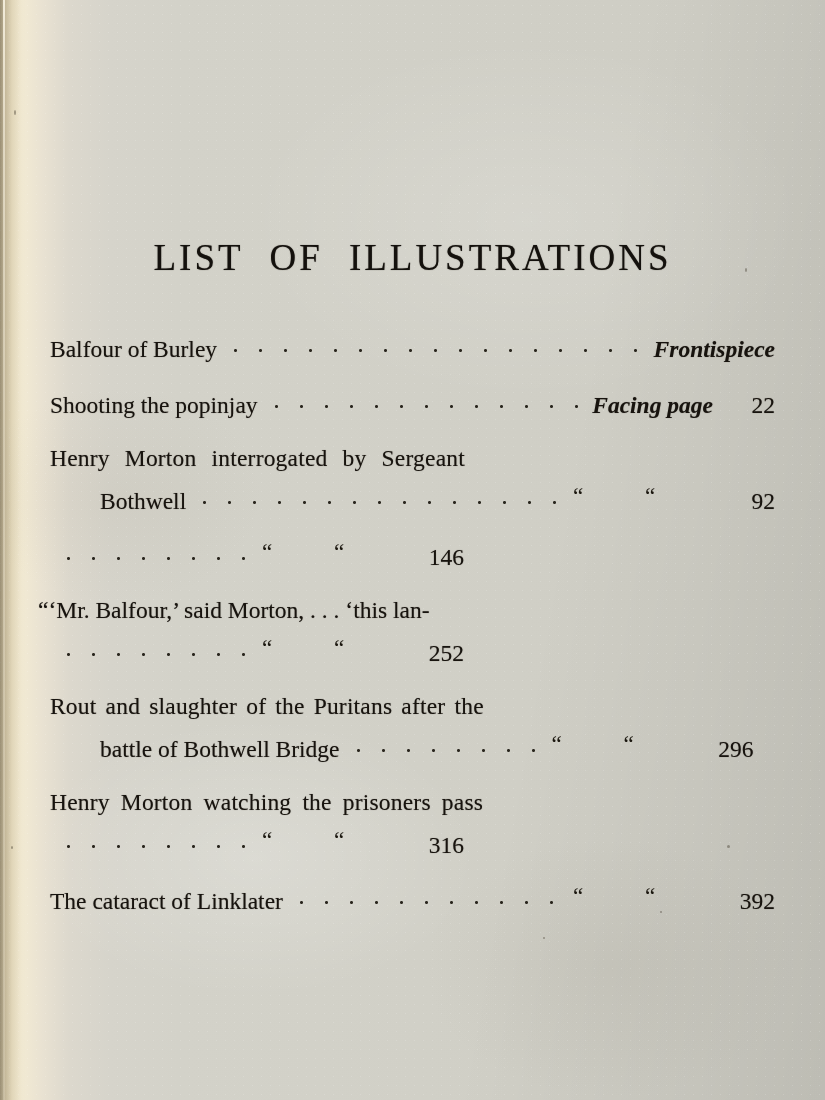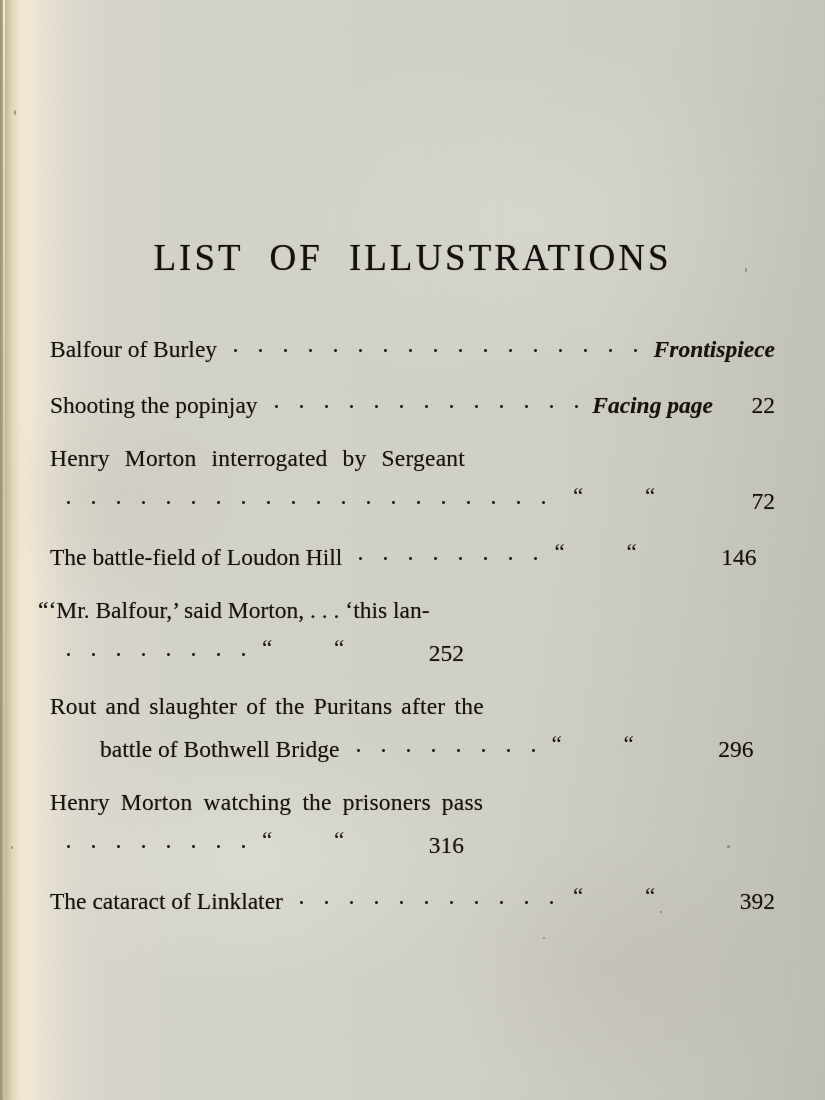--- a/index.html
+++ b/index.html
@@ -253,32 +253,32 @@
           <span class="facing">Facing page</span>
           <span class="pnum">22</span>
         </div>
       </div>
 
       <div class="entry">
         <div class="line">
           <span class="txt spread1">Henry  Morton  interrogated  by  Sergeant</span>
         </div>
         <div class="line">
+          <span class="txt indent">Bothwell</span>
           <span class="leader"></span>
           <span class="dittos">
             <span class="ditto a">“</span>
             <span class="ditto b">“</span>
           </span>
-          <span class="pnum">72</span>
-        </div>
-      </div>
-
-      <div class="entry">
-        <div class="line">
-          <span class="txt">The battle-field of Loudon Hill</span>
+          <span class="pnum">92</span>
+        </div>
+      </div>
+
+      <div class="entry">
+        <div class="line">
           <span class="leader short"></span>
           <span class="dittos">
             <span class="ditto a">“</span>
             <span class="ditto b">“</span>
           </span>
           <span class="pnum">146</span>
         </div>
       </div>
 
       <div class="entry">

